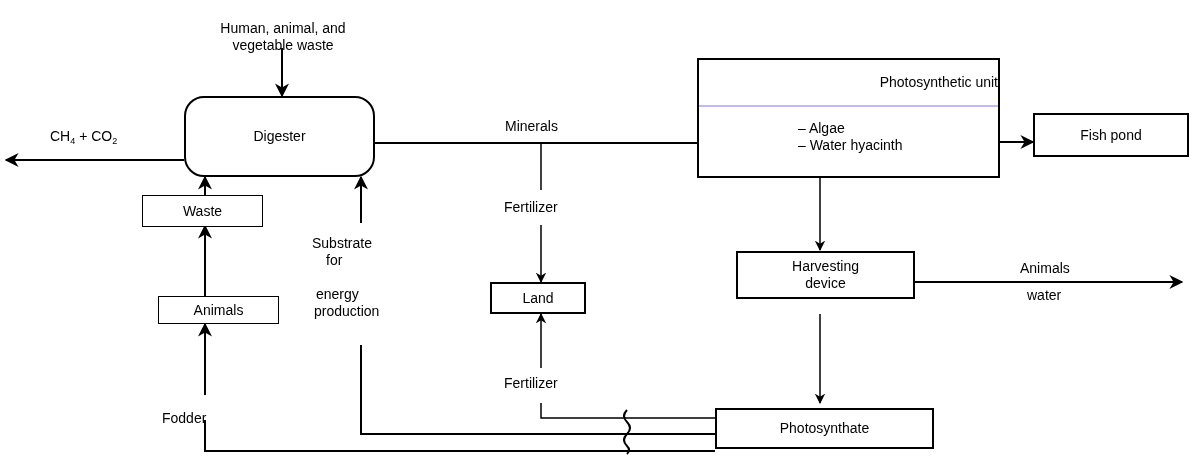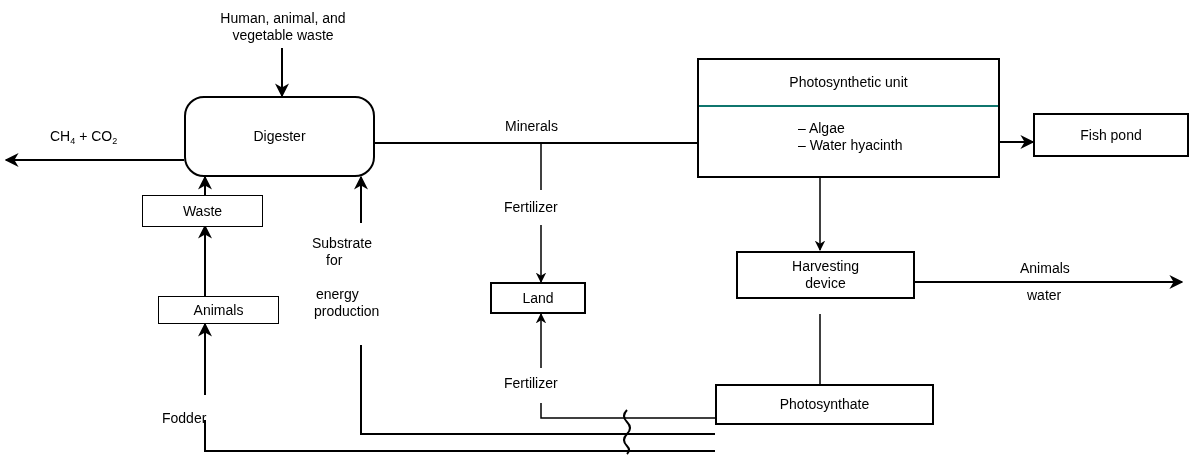--- a/index.html
+++ b/index.html
@@ -58,21 +58,21 @@
 
     <path d="M627,410 q-6,6 0,12 q6,6 0,12 q-6,6 0,12 q4,4 0,8" stroke-width="2"></path>
   </g>
 </svg>
 
 <div class="box" style="left:184px;top:96px;width:191px;height:81px;border-radius:20px;">
   <span>Digester</span>
 </div>
 
 <div class="box" style="left:697px;top:58px;width:303px;height:120px;display:block;">
-  <div style="height:45px;border-bottom:2px solid #0f766e;display:flex;align-items:center;justify-content:center;">
+  <div style="height:45px;border-bottom:2px solid #c4b5fd;display:flex;align-items:center;justify-content:flex-end;">
     <span>Photosynthetic unit</span>
   </div>
   <div class="left" style="padding:13px 0 0 99px;">
     <div>– Algae</div>
     <div>– Water hyacinth</div>
   </div>
 </div>
 
 <div class="box" style="left:1033px;top:113px;width:156px;height:44px;">
   <span>Fish pond</span>
@@ -88,25 +88,25 @@
 
 <div class="box" style="left:490px;top:282px;width:96px;height:32px;">
   <span>Land</span>
 </div>
 
 <div class="box" style="left:736px;top:251px;width:179px;height:48px;flex-direction:column;">
   <span>Harvesting</span>
   <span>device</span>
 </div>
 
-<div class="box" style="left:715px;top:384px;width:219px;height:41px;">
+<div class="box" style="left:715px;top:408px;width:219px;height:41px;">
   <span>Photosynthate</span>
 </div>
 
-<div class="lbl multiline" style="left:198px;top:10px;width:170px;">
+<div class="lbl multiline" style="left:198px;top:20px;width:170px;">
   <div>Human, animal, and</div>
   <div>vegetable waste</div>
 </div>
 
 <div class="lbl" style="left:50px;top:128px;">
   <span>CH</span><span class="sub">4</span><span> + CO</span><span class="sub">2</span>
 </div>
 
 <div class="lbl" style="left:505px;top:118px;">Minerals</div>
 

